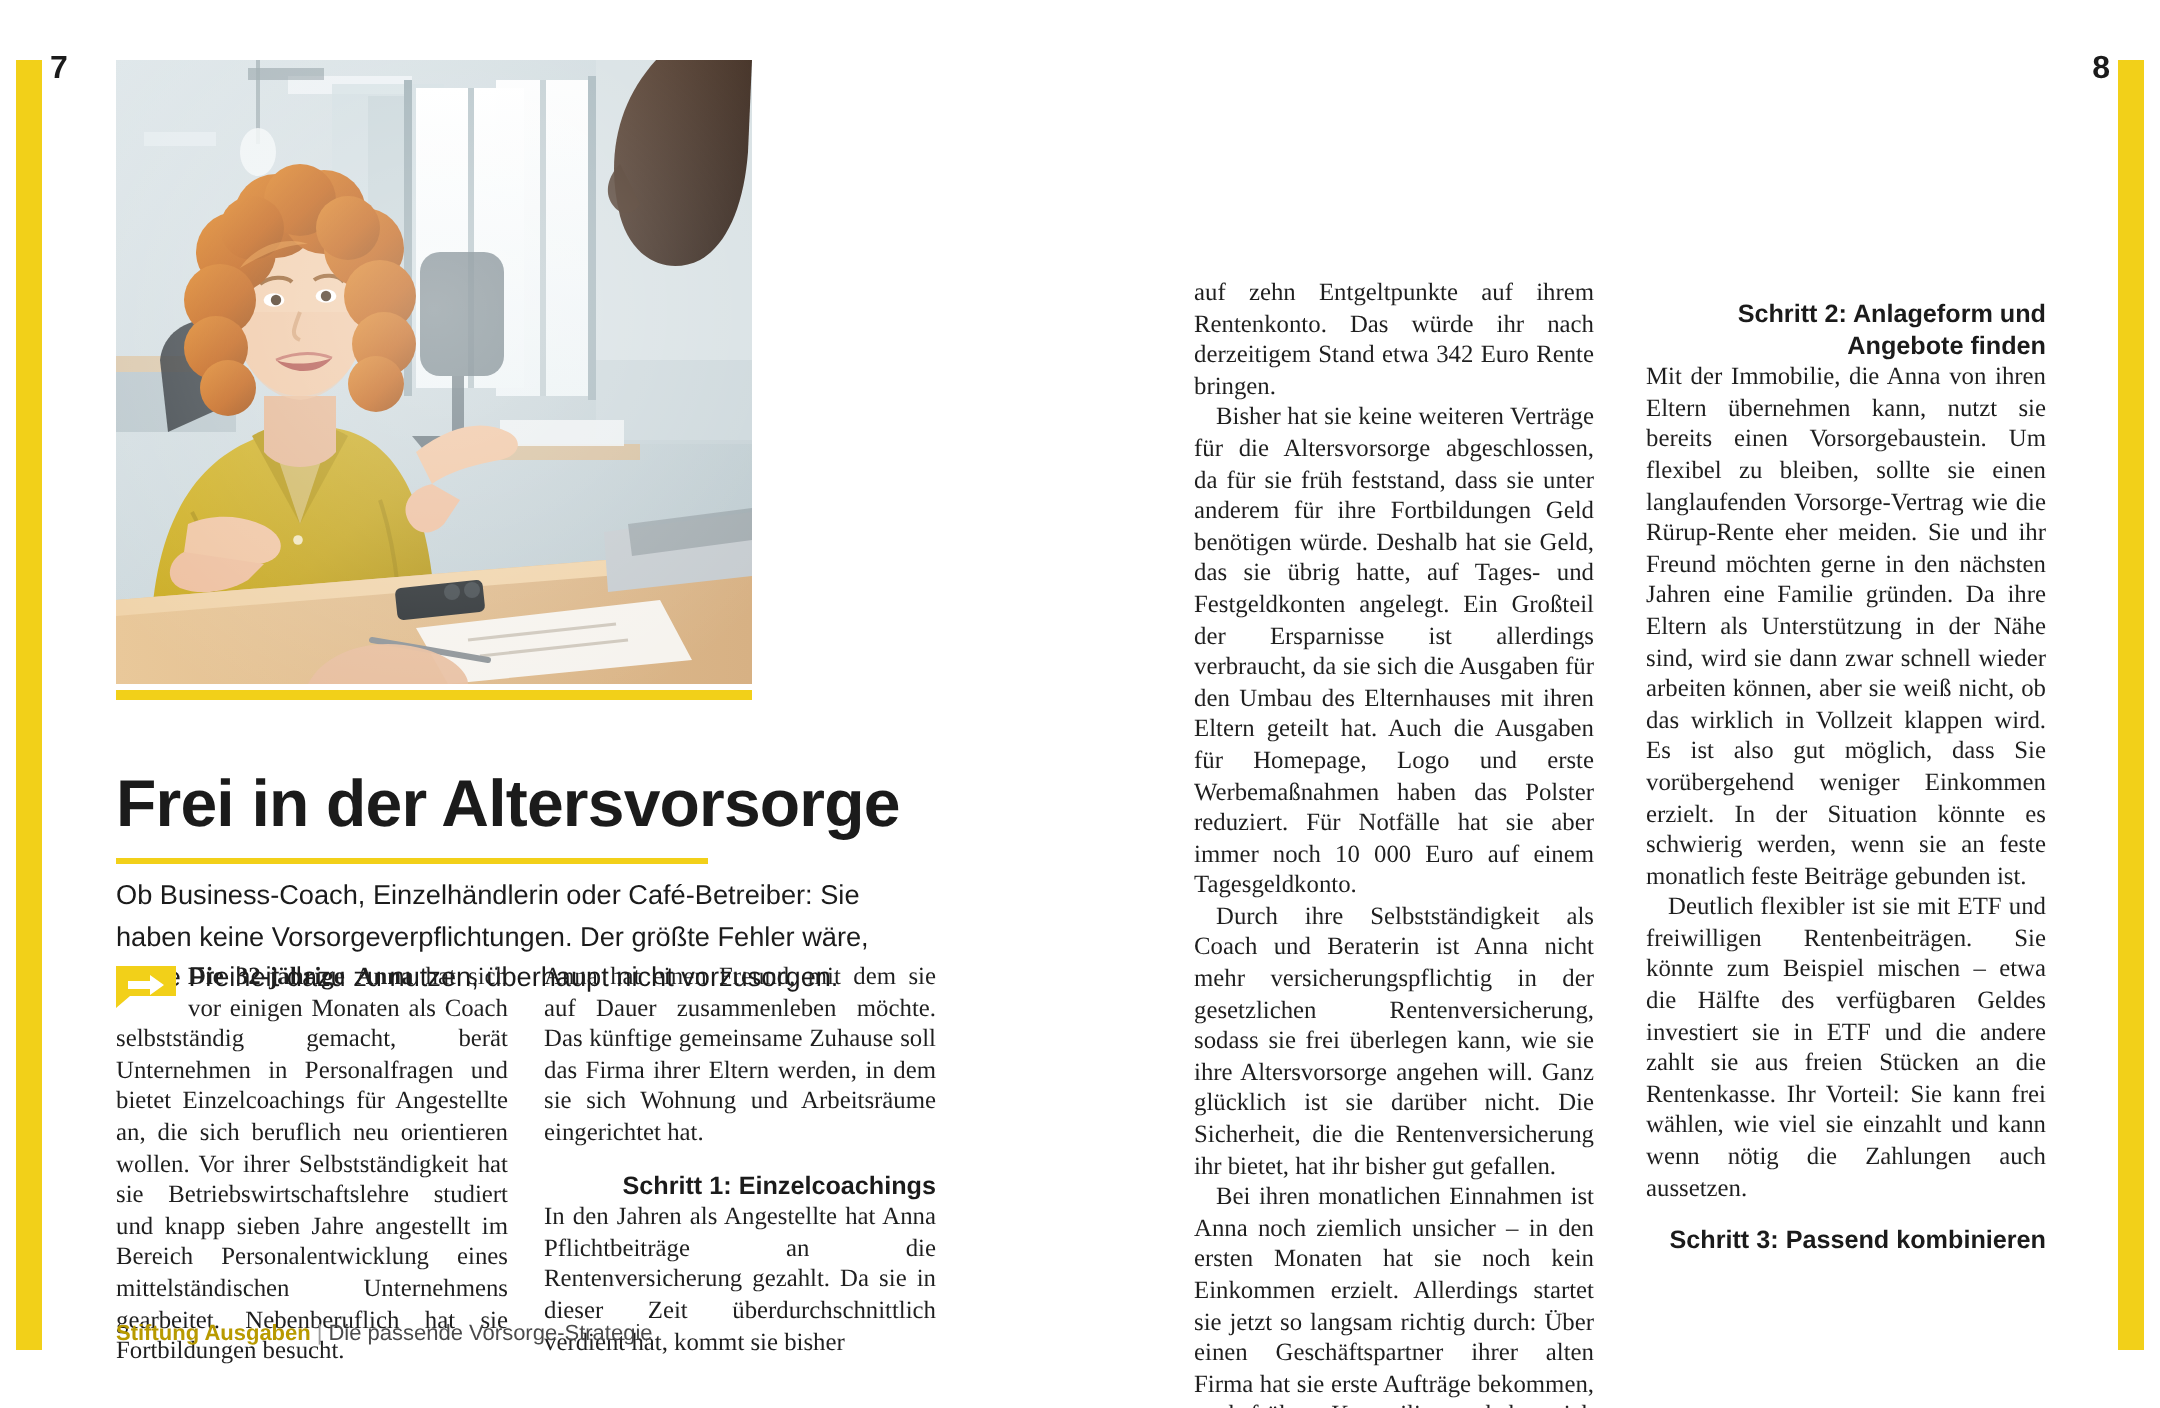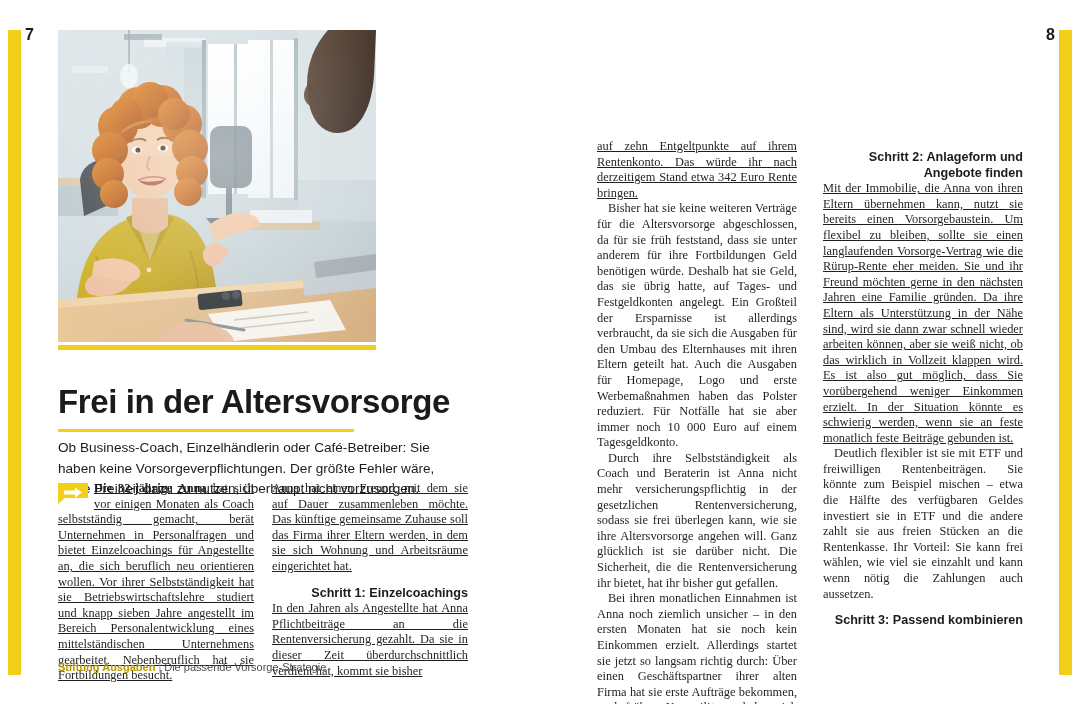--- a/index.html
+++ b/index.html
@@ -103,21 +103,21 @@
     font-family: "Liberation Serif", serif;
     font-size: 12.4px;
     line-height: 15.6px;
     text-align: justify;
     color: #1f1f1f;
     hyphens: manual;
   }
   .col p { margin: 0; }
   .col p + p { text-indent: 11px; }
   .col p.noindent + p.noindent,
-  .col p.noindent { text-indent: 0; text-decoration: underline; }
+  .col p.noindent { text-indent: 0; }
 
   .subhead {
     font-family: "Liberation Sans", sans-serif;
     font-weight: bold;
     font-size: 12.6px;
     line-height: 15.6px;
     color: #1b1b1b;
     margin: 11px 0 0 0;
     text-align: right;
     text-indent: 0 !important;

